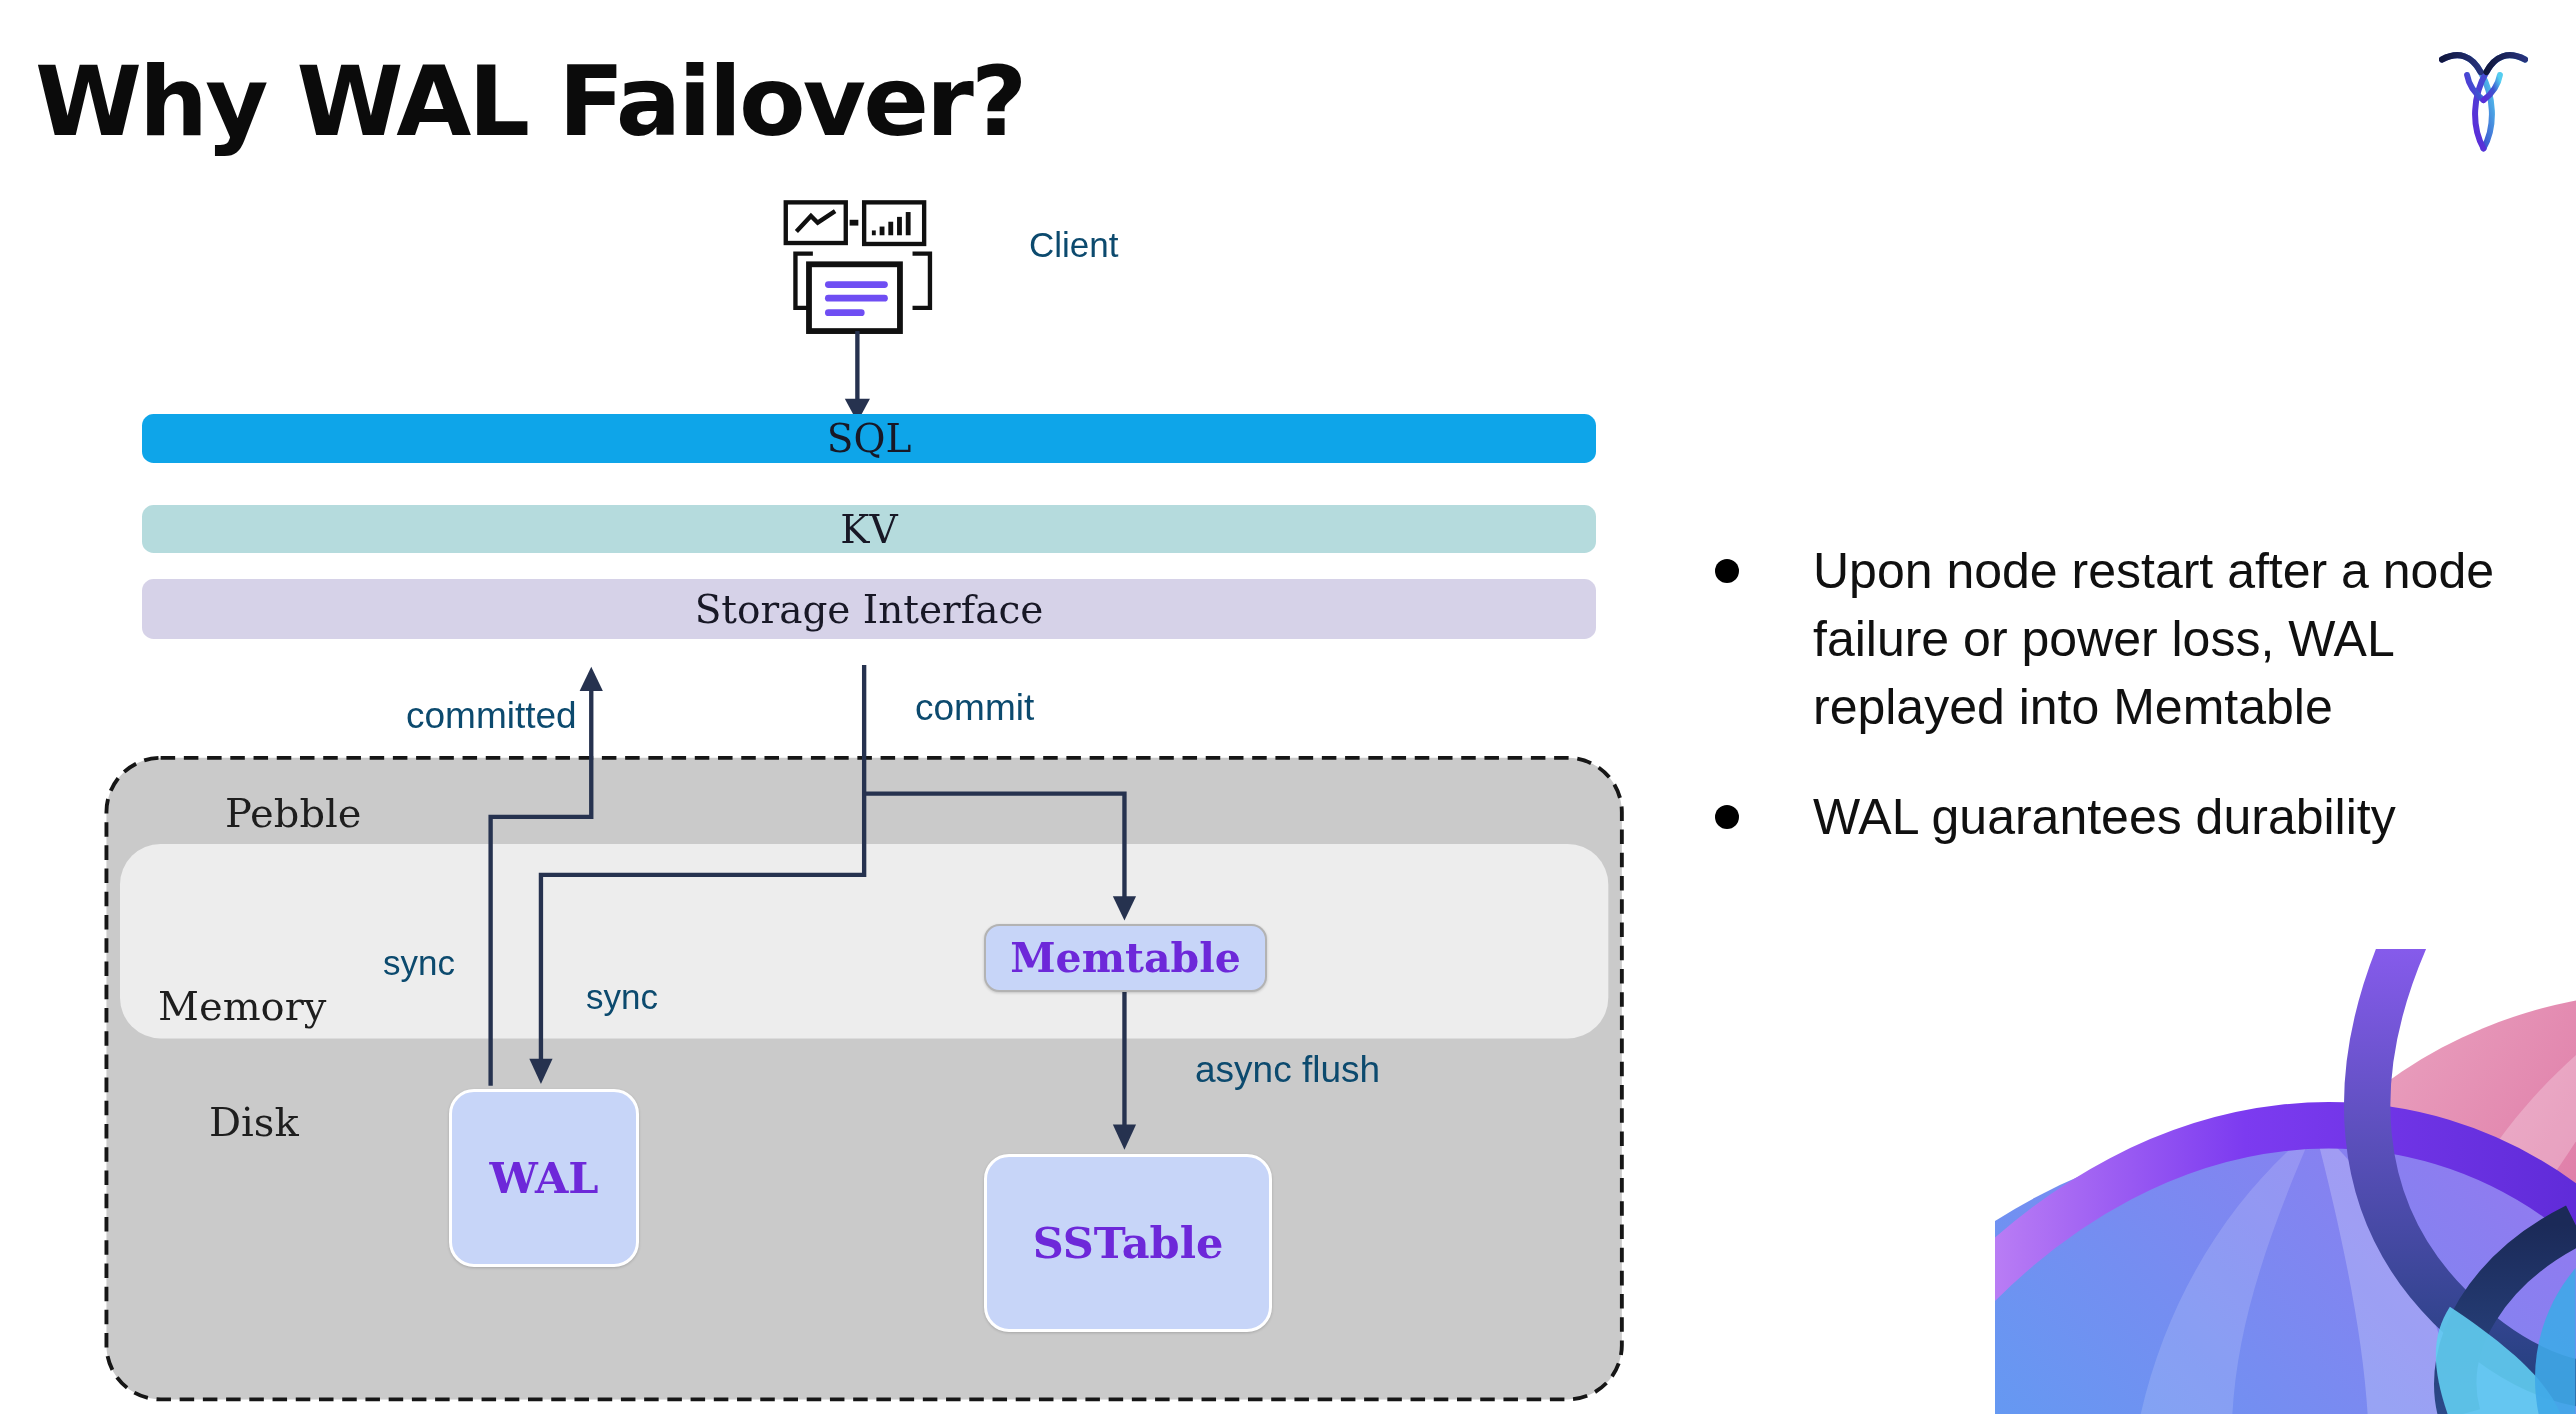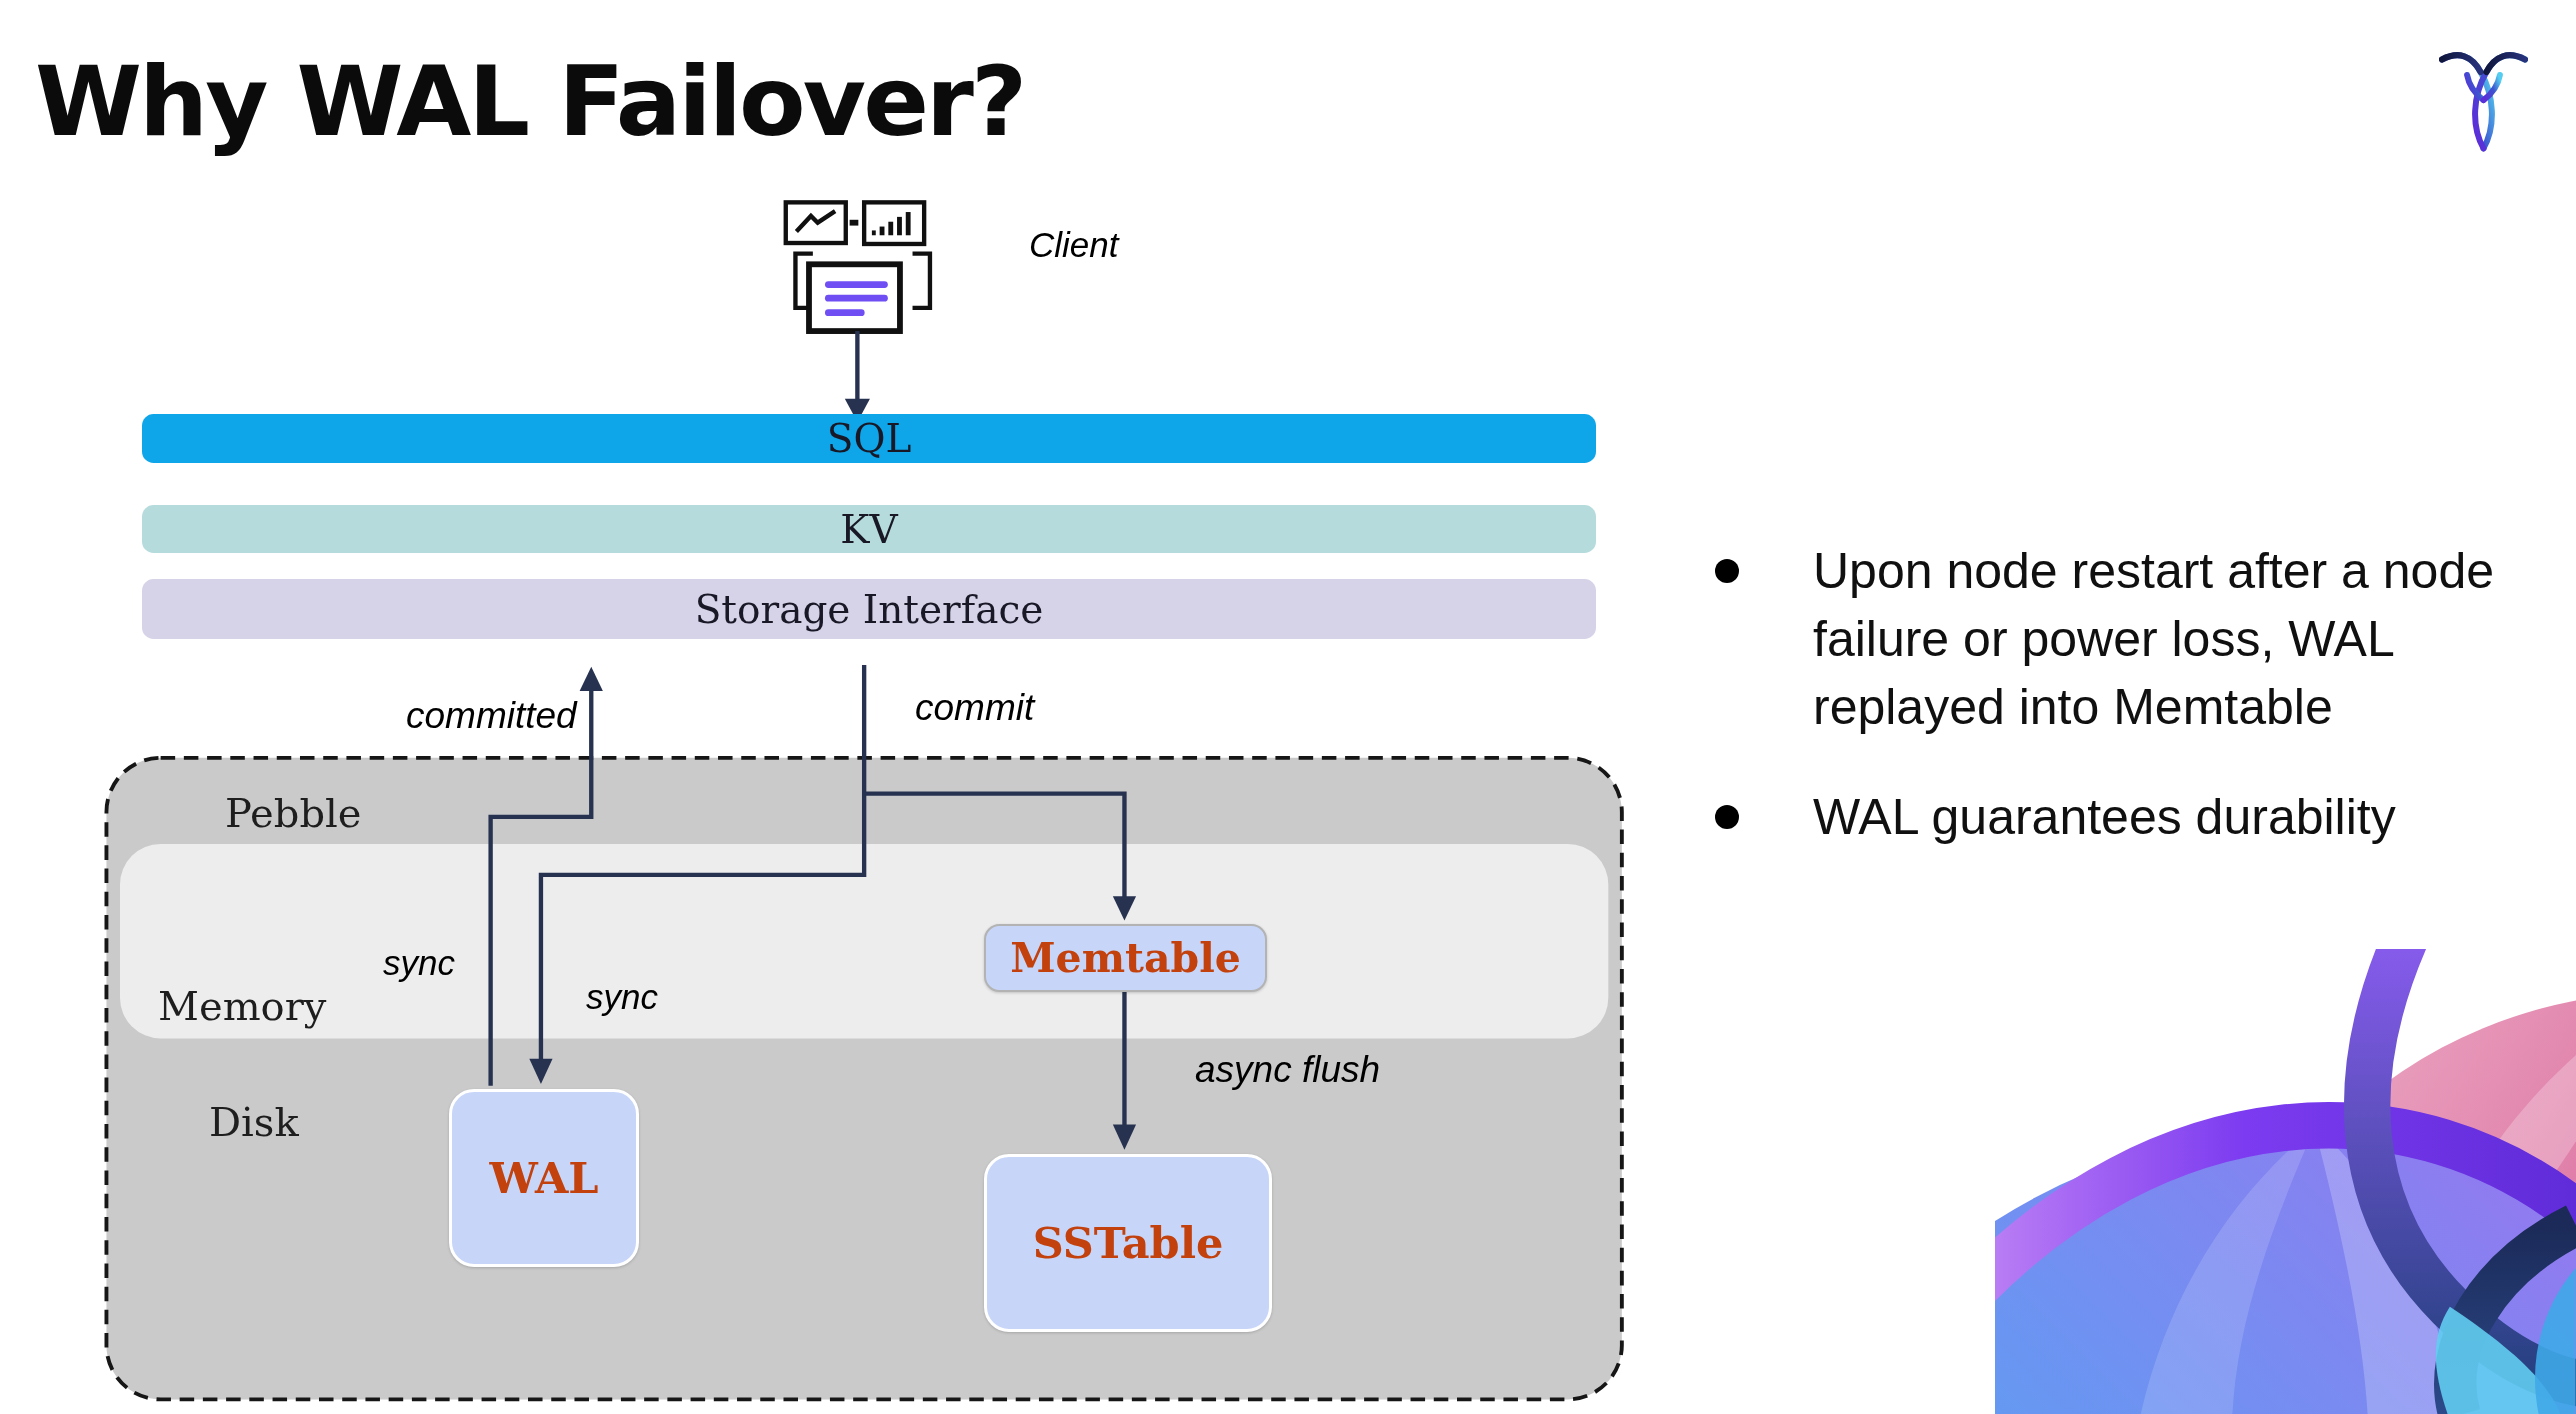--- a/index.html
+++ b/index.html
@@ -3,31 +3,31 @@
 <meta charset="utf-8">
 <style>
   html,body{margin:0;padding:0;background:#ffffff;}
   .stage{position:relative;width:2576px;height:1415px;overflow:hidden;background:#fff;
          font-family:"Liberation Sans",sans-serif;color:#111;}
   .abs{position:absolute;}
   svg{display:block;}
   
   .title{left:35px;top:45px;font-family:"DejaVu Sans",sans-serif;font-weight:800;
          font-size:97px;letter-spacing:-2.9px;color:#0b0b0b;white-space:nowrap;}
-  .sans-label{font-family:"Liberation Sans",sans-serif;font-size:37px;color:#000000;white-space:nowrap;font-style:italic;}
+  .sans-label{font-family:"Liberation Sans",sans-serif;font-size:37px;color:#0c4a6e;white-space:nowrap;}
   .serif-label{font-family:"DejaVu Serif",serif;font-size:40px;color:#1e1e1e;white-space:nowrap;}
   
   .bar{left:142px;width:1454px;border-radius:11.6px;display:flex;align-items:center;justify-content:center;
        font-family:"DejaVu Serif",serif;font-size:39px;color:#181826;}
   .bar-sql{top:414px;height:49px;background:#0ea5e9;}
   .bar-kv{top:505px;height:48px;background:#b5dbdd;}
   .bar-storage{top:579px;height:60px;background:#d6d2e8;}
   
   .node{display:flex;align-items:center;justify-content:center;background:#c7d5f8;
-        font-family:"DejaVu Serif",serif;font-weight:bold;color:#c2410c;
+        font-family:"DejaVu Serif",serif;font-weight:bold;color:#6d28d9;
         box-shadow:0 1px 2.9px rgba(0,0,0,0.18);}
   .node-wal{left:449px;top:1089px;width:184px;height:172px;border:3.9px solid #ffffff;border-radius:25px;font-size:43px;}
   .node-memtable{left:984px;top:924px;width:279px;height:64px;border:2.9px solid #b3b3b3;border-radius:15.5px;font-size:41px;}
   .node-sstable{left:984px;top:1154px;width:282px;height:172px;border:3.9px solid #ffffff;border-radius:25px;font-size:43px;}
   
   .bullets{left:1715px;top:537px;width:808px;display:flex;flex-direction:column;gap:42px;}
   .bullet-row{display:flex;align-items:flex-start;}
   .bullet-dot{flex:0 0 24px;width:24px;height:24px;border-radius:50%;background:#000;margin:22px 74px 0 0;}
   .bullet-text{font-family:"Liberation Sans",sans-serif;font-size:50px;line-height:68px;color:#101010;max-width:710px;}
 </style>

